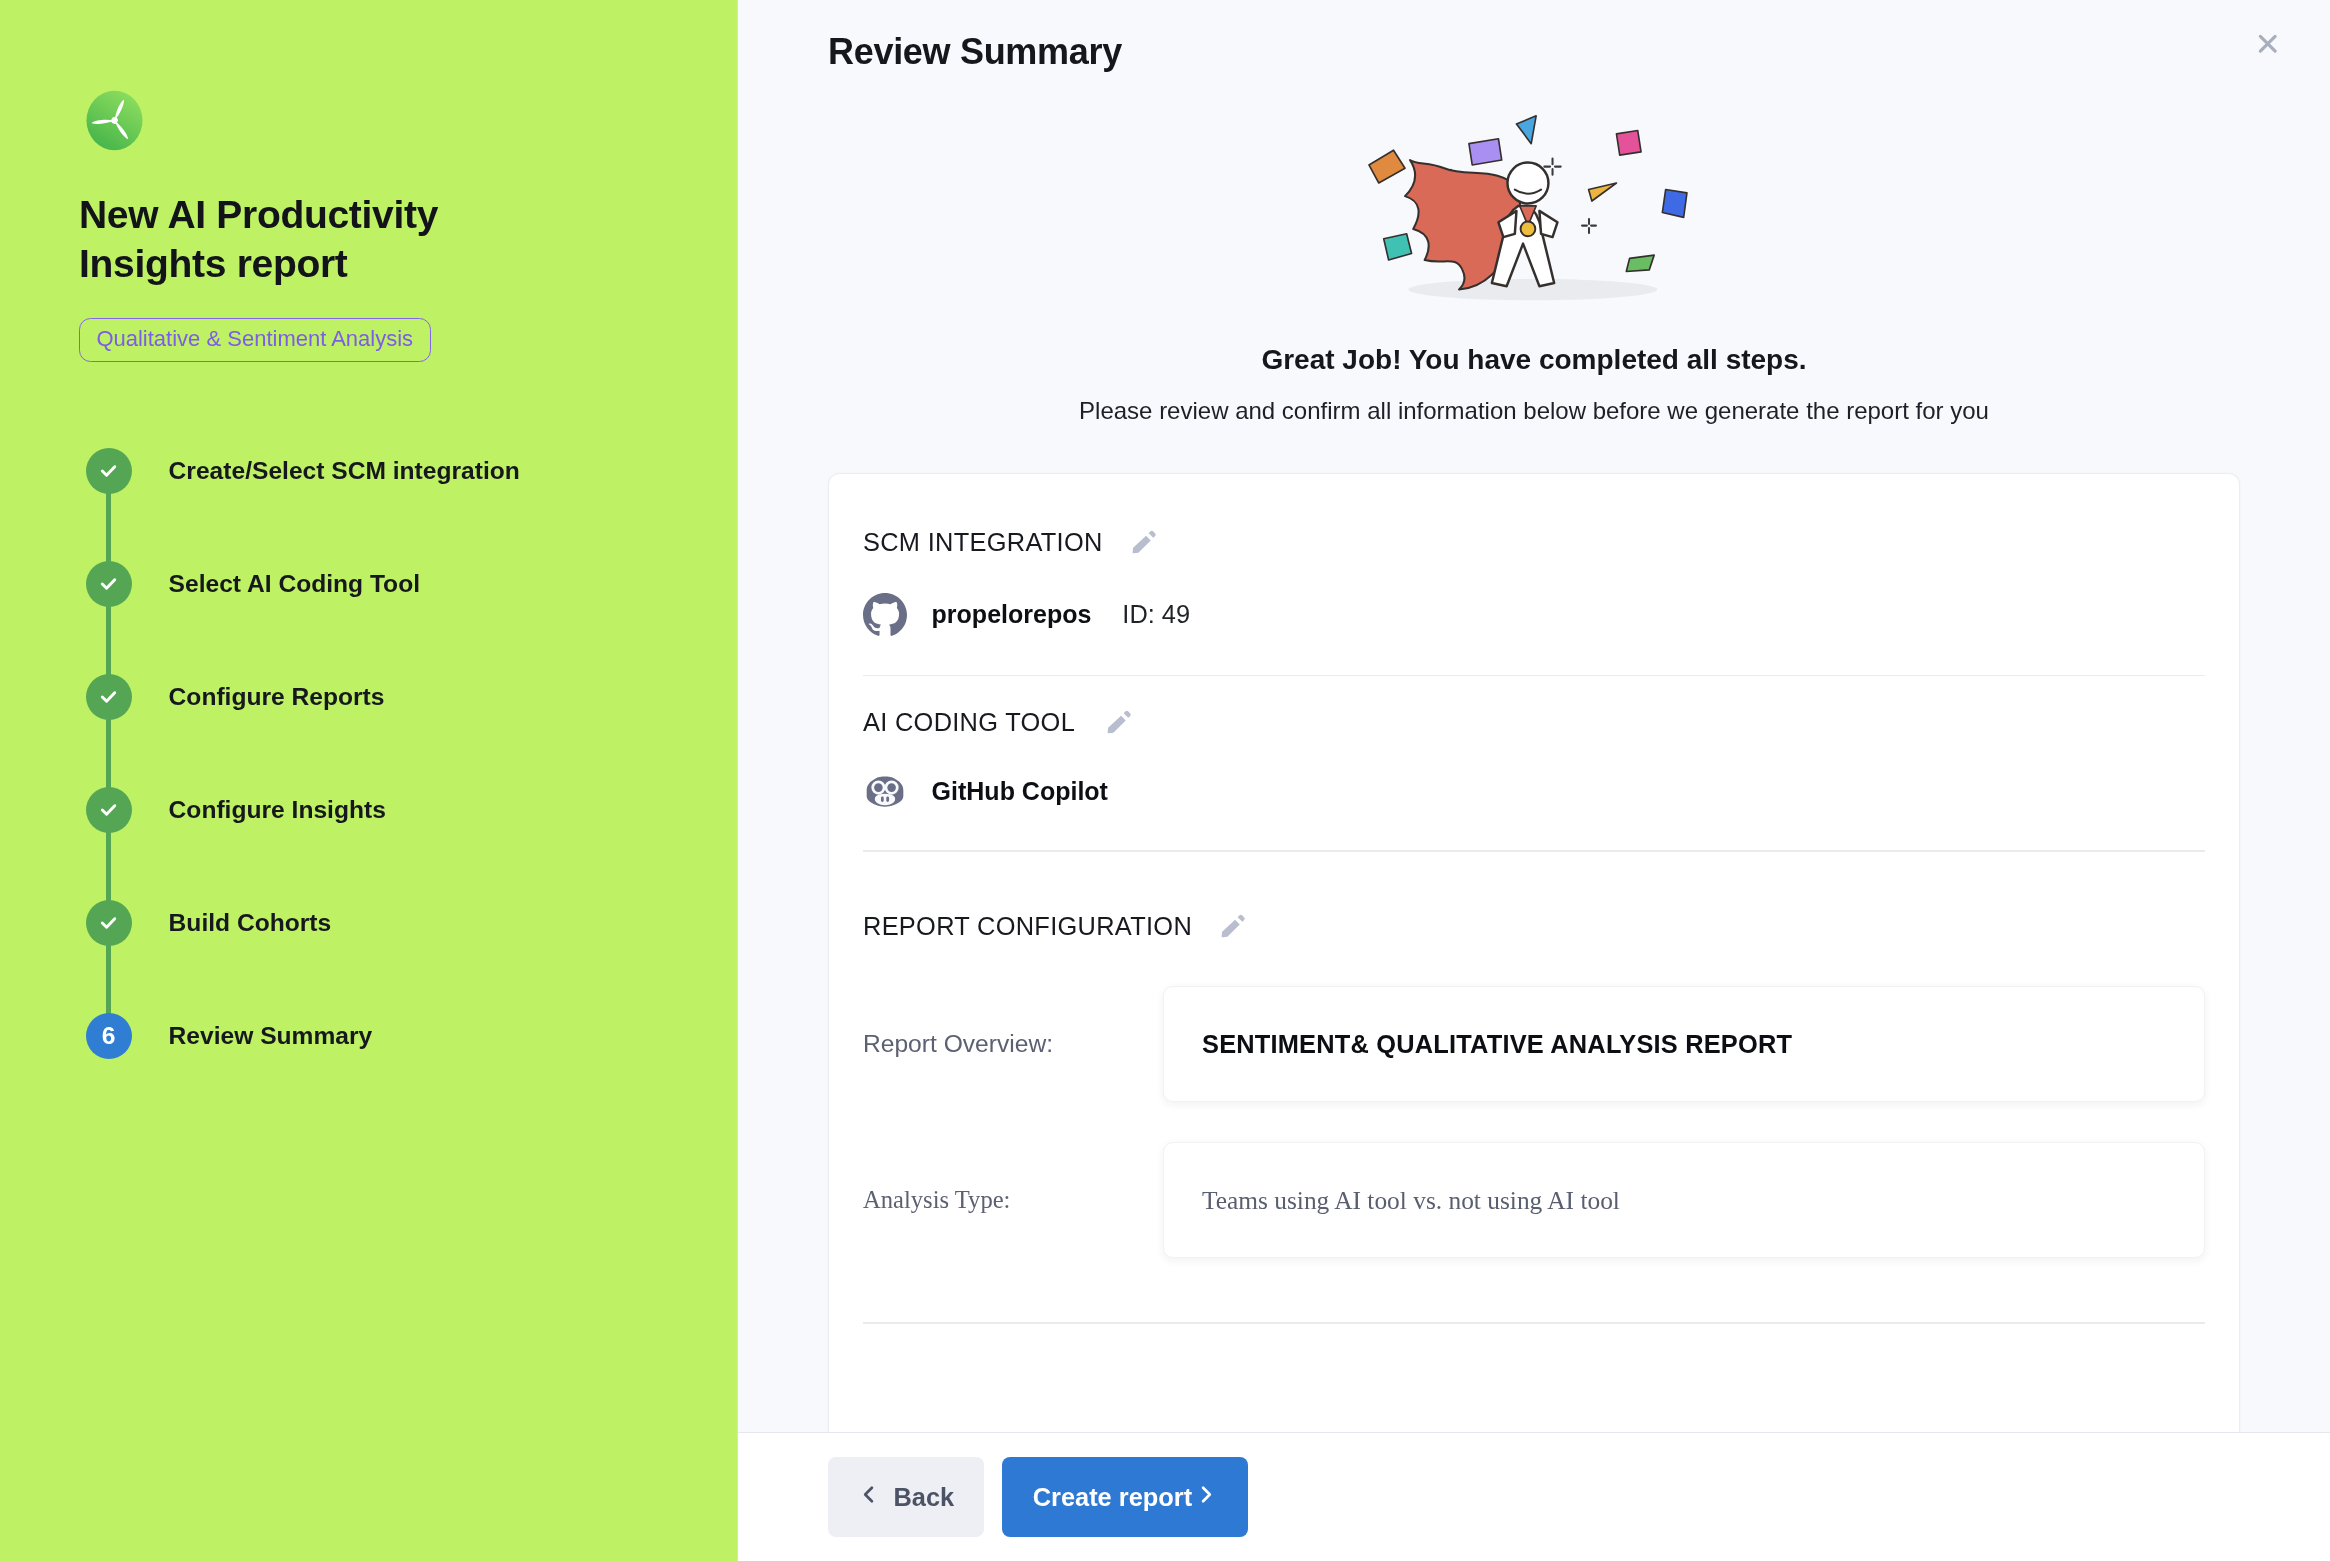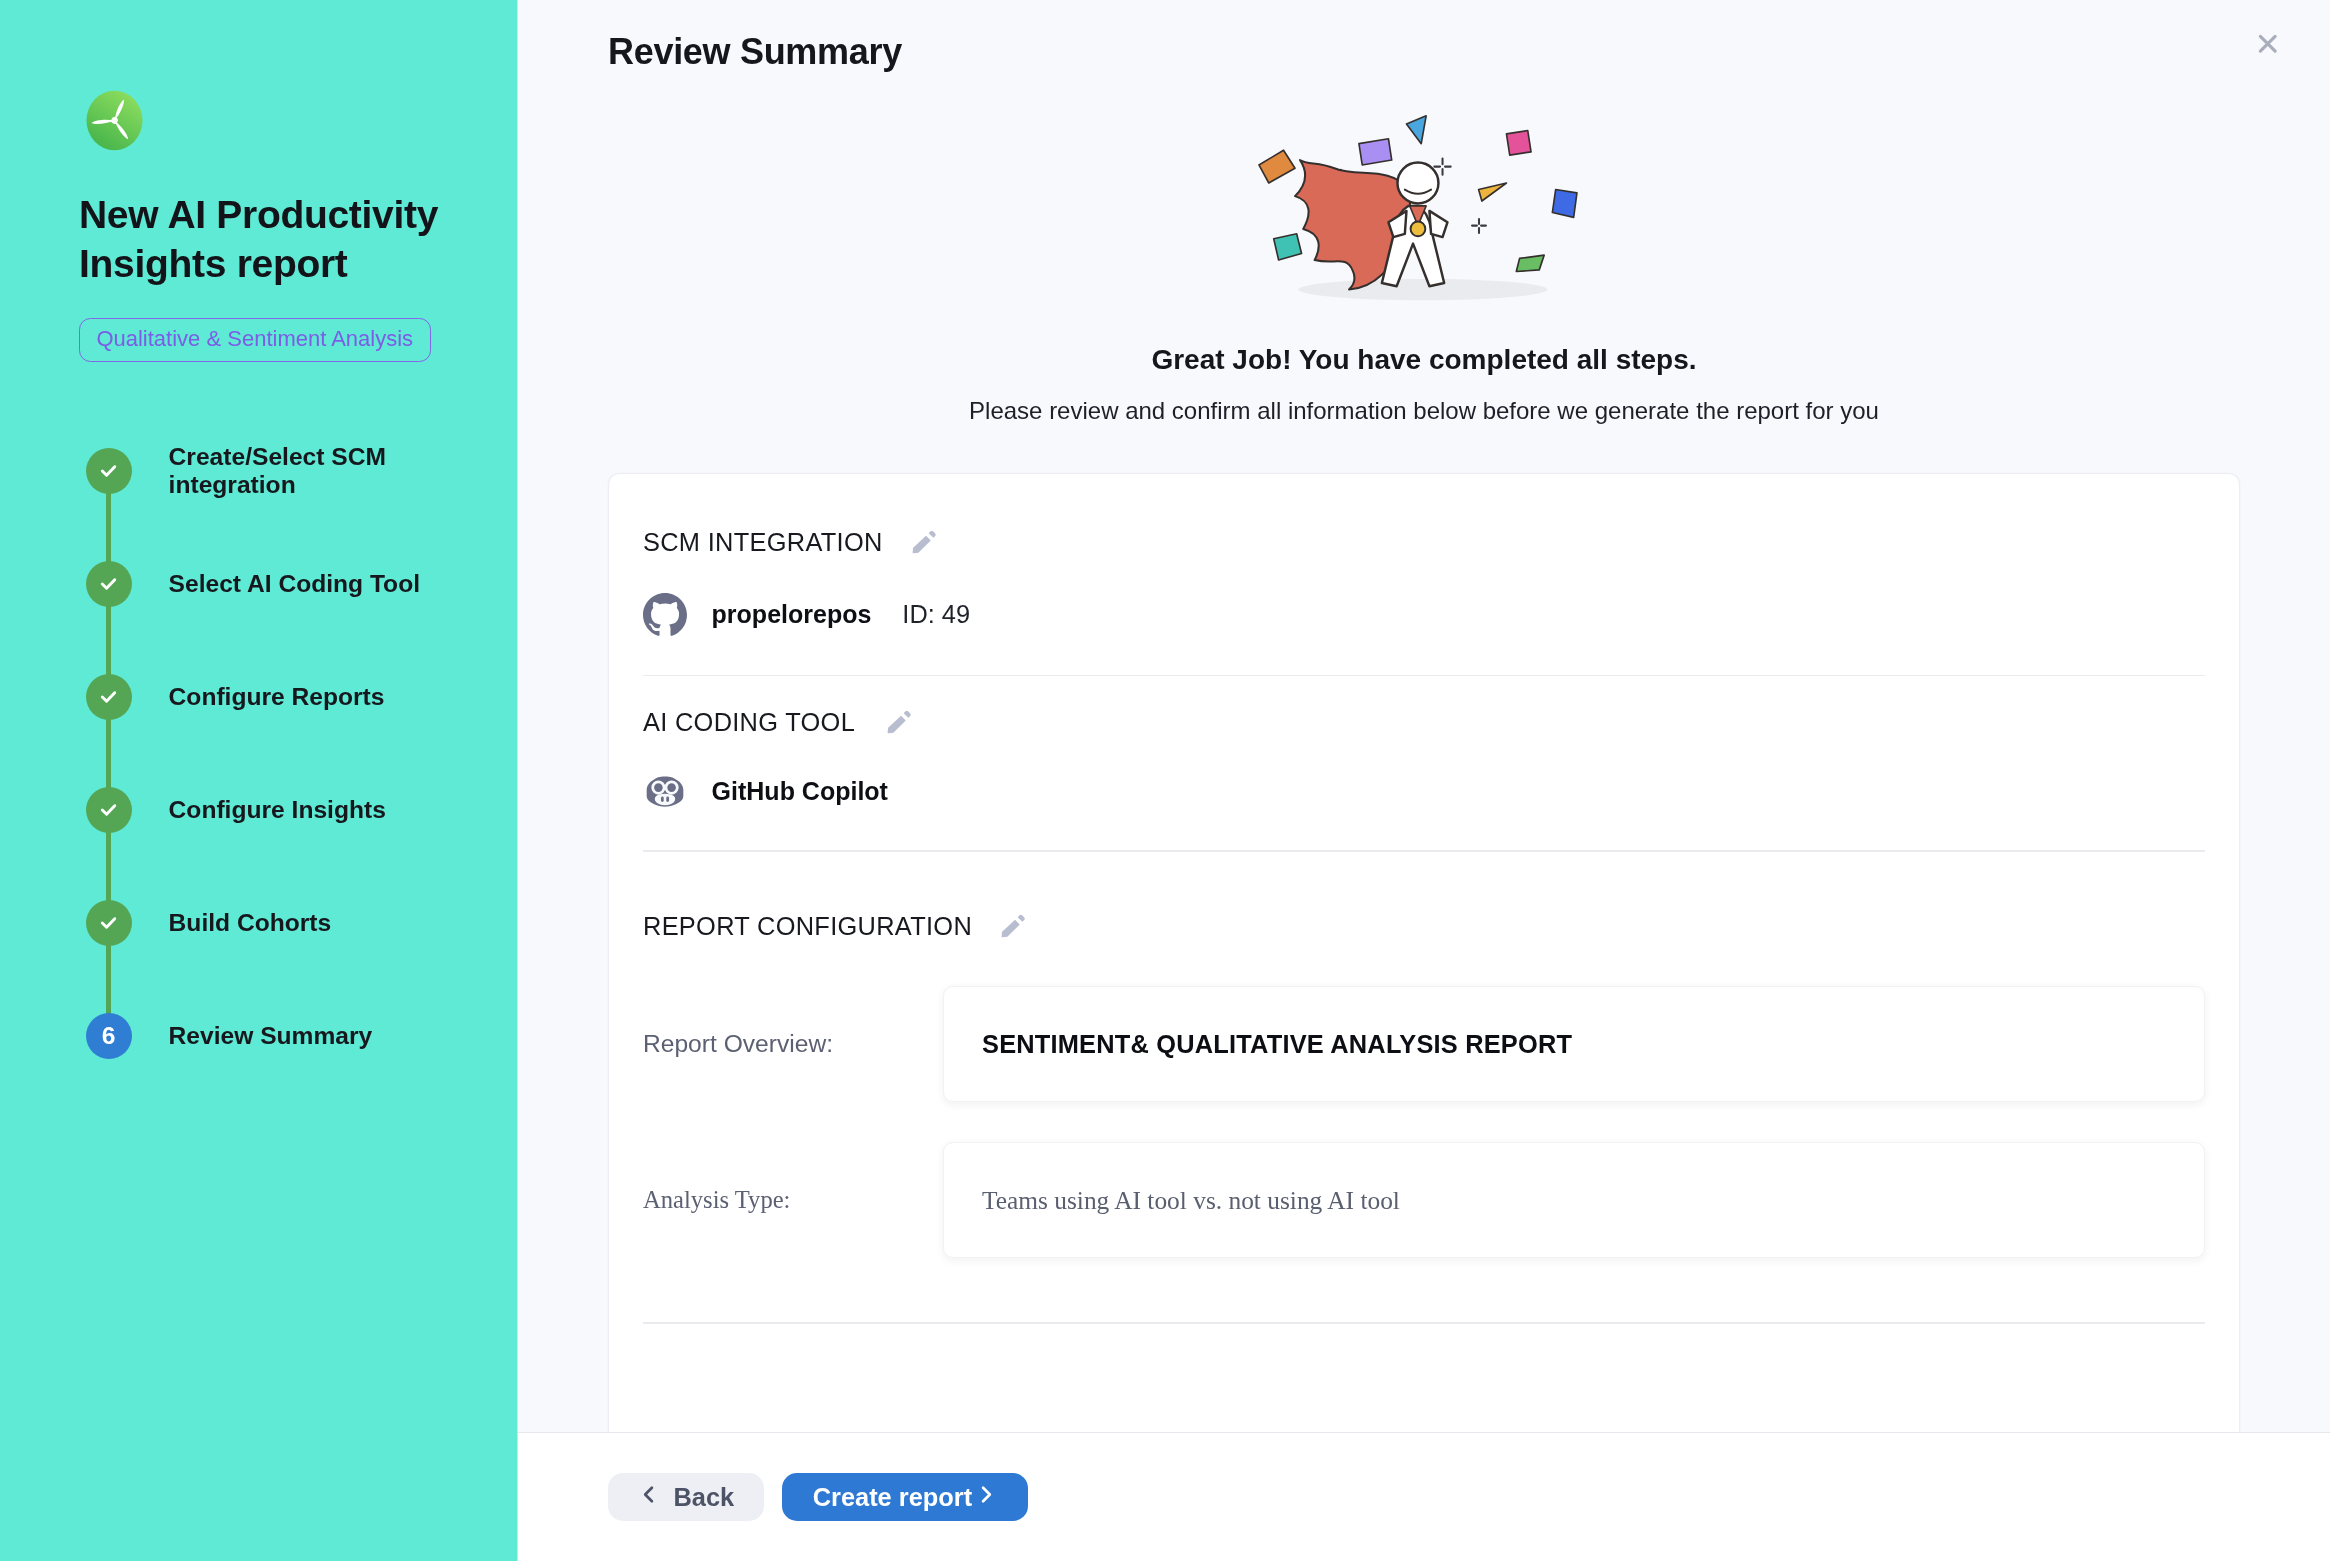--- a/index.html
+++ b/index.html
@@ -4,21 +4,21 @@
 <style>
   * { margin:0; padding:0; box-sizing:border-box; }
   html,body { width:2330px; height:1562px; }
   body {
     font-family:"Liberation Sans","DejaVu Sans",sans-serif;
     display:flex; overflow:hidden; background:#ffffff; color:#15171d;
   }
 
   
   .sidebar {
-    width:518px; flex-shrink:0; background:#5eead4;
+    width:738px; flex-shrink:0; background:#bef264;
     border-right:1.6px solid #dadce4;
     padding:90px 0 0 79px;
   }
   .logo { display:block; margin-left:4.9px; }
   .wizard-title {
     margin-top:36px; width:459px;
     font-size:39px; font-weight:700; line-height:1.26;
     letter-spacing:-0.3px; color:#121419;
   }
   .type-badge {
@@ -90,21 +90,21 @@
     box-shadow:0 2.5px 8.2px rgba(28,34,58,0.06);
   }
   .value-strong { font-size:25.4px; font-weight:800; letter-spacing:0.2px; color:#0c0e13; }
   .value-normal { font-size:25.4px; font-weight:400; color:#5a5f70; }
 
   
   .footer {
     height:129px; background:#ffffff; border-top:1.6px solid #e6e8ee;
     display:flex; align-items:center; gap:18px; padding-left:90px;
   }
-  .btn { border:none; border-radius:15px; height:48px; display:flex; align-items:center;
+  .btn { border:none; border-radius:8px; height:80px; display:flex; align-items:center;
          font-size:25.4px; font-weight:700; cursor:pointer; }
   .btn-back { background:#edeff4; color:#4d5366; padding:0 29.5px; gap:13px; }
   .btn-create { background:#2e79d3; color:#ffffff; padding:0 31px; gap:2px; }
 </style>
 </head>
 <body>
 
 <aside class="sidebar">
   <span class="logo">
     <svg width="61" height="61" viewBox="0 0 74 74">

